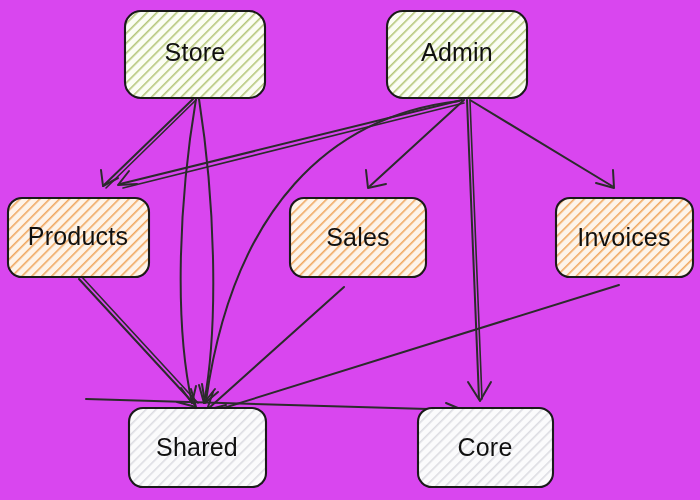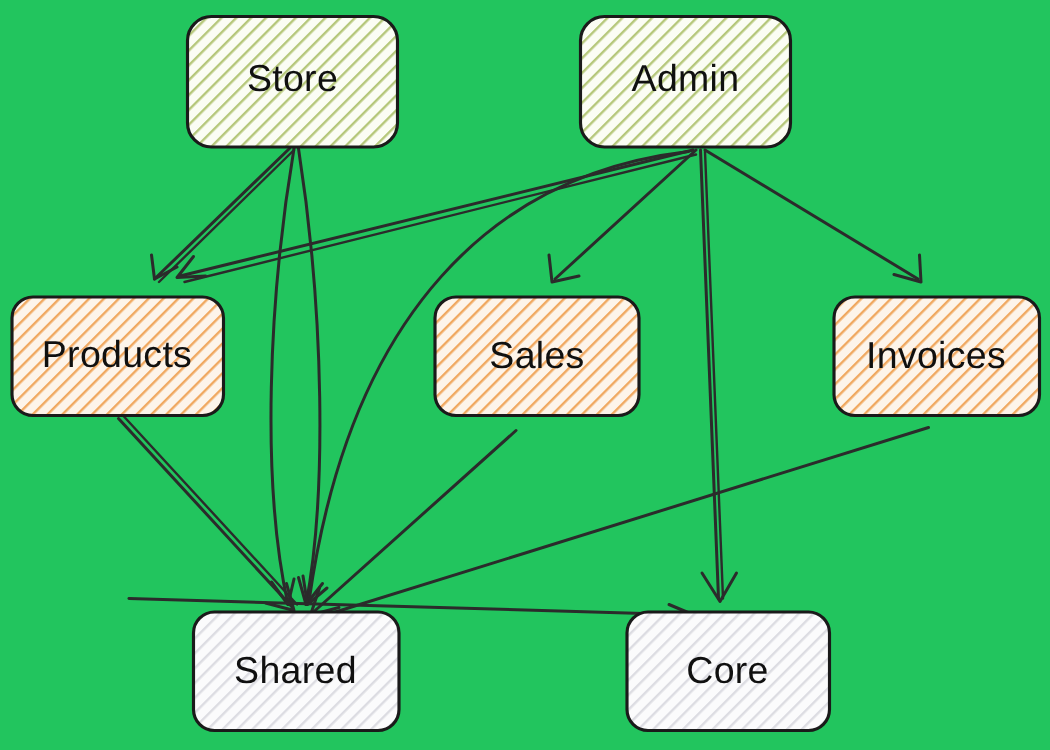--- a/index.html
+++ b/index.html
@@ -11,21 +11,21 @@
   body {
     width: 700px;
     height: 500px;
     font-family: "Liberation Sans", sans-serif;
     overflow: hidden;
   }
   #diagram-root {
     position: relative;
     width: 700px;
     height: 500px;
-    background: #22c55e;
+    background: #d946ef;
   }
   #diagram-svg {
     position: absolute;
     left: 0;
     top: 0;
     width: 700px;
     height: 500px;
     display: block;
   }
   .node-label {

